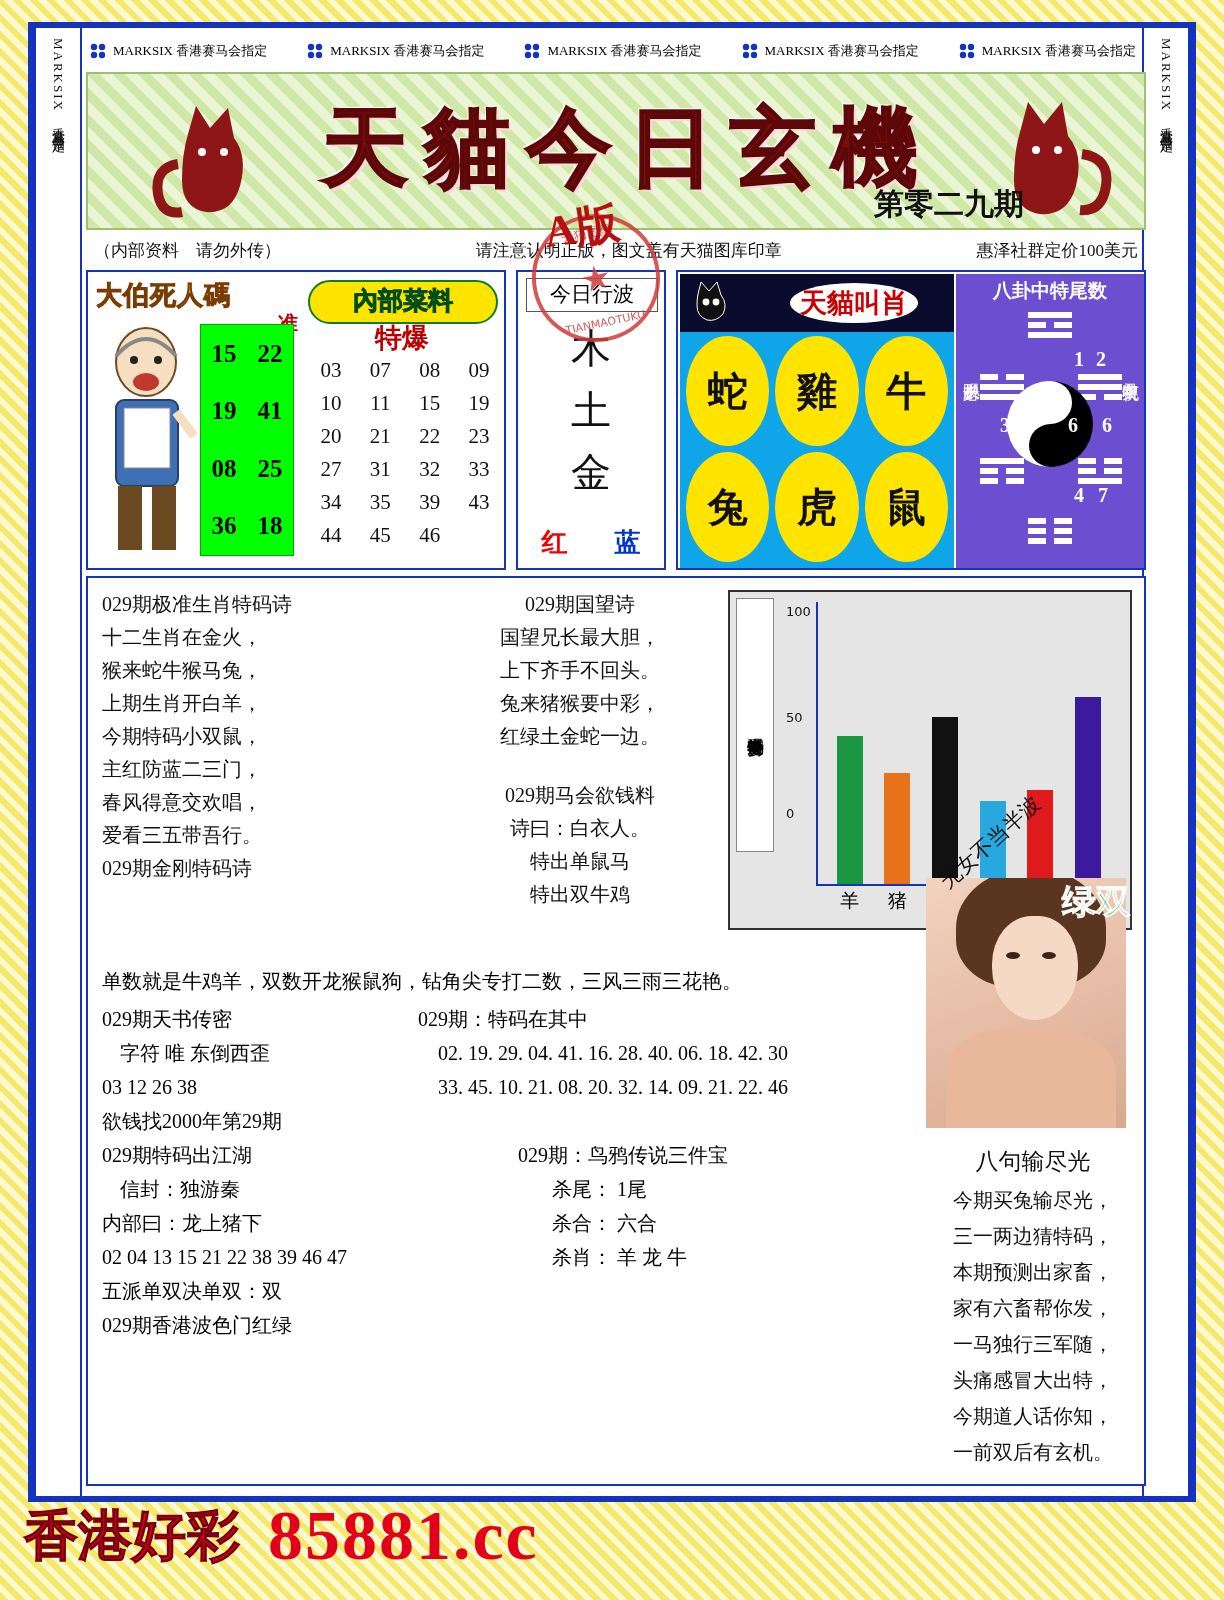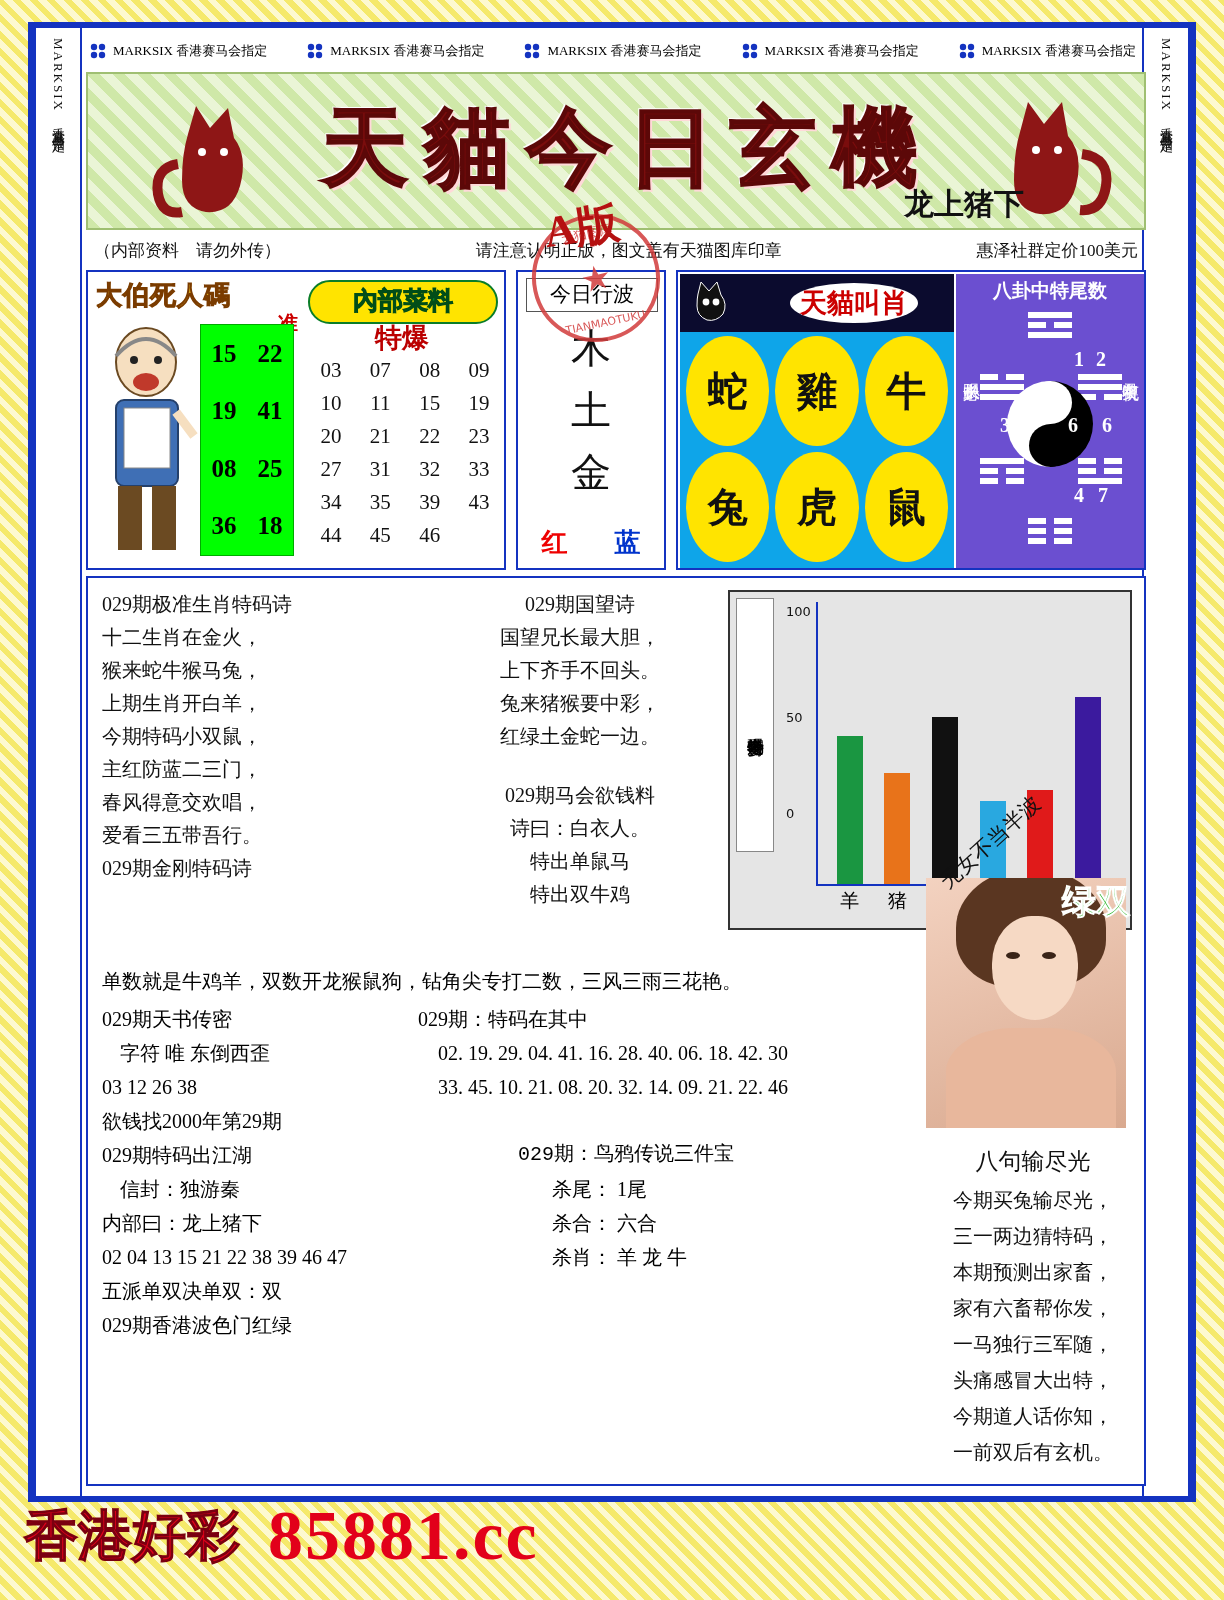--- a/index.html
+++ b/index.html
@@ -359,21 +359,21 @@
         </span>
         <span class="cat" style="right:20px;top:14px;">
           <svg width="150" height="140" viewBox="0 0 150 140">
             <path d="M46 44 L54 14 L70 36 L88 14 L94 48 Q110 66 102 98 Q94 128 66 126 Q40 122 40 92 Q40 64 46 44Z" fill="#8e1616"></path>
             <path d="M108 66 Q136 70 132 98 Q128 124 106 122" stroke="#8e1616" stroke-width="10" fill="none"></path>
             <circle cx="62" cy="62" r="4" fill="#fff"></circle>
               <circle cx="84" cy="62" r="4" fill="#fff"></circle>
           </svg>
         </span>
         <div class="banner-title">天貓今日玄機</div>
-        <div class="banner-issue">龙上猪下</div>
+        <div class="banner-issue">第零二九期</div>
       </div>
 
       <div class="stamp">
         <div class="t1">天猫图库</div>
         <div class="star">★</div>
         <div class="t2">TIANMAOTUKU</div>
       </div>
       <div class="stamp-a">A版</div>
 
       <div class="notice">
@@ -604,21 +604,21 @@
           <div>02  04  13  15  21  22  38  39  46  47</div>
           <div>五派单双决单双：双</div>
           <div>029期香港波色门红绿</div>
         </div>
 
         <div class="midcol">
           <div>029期：特码在其中</div>
           <div style="padding-left:20px;">02. 19. 29. 04. 41. 16. 28. 40. 06. 18. 42. 30</div>
           <div style="padding-left:20px;">33. 45. 10. 21. 08. 20. 32. 14. 09. 21. 22. 46</div>
           <div style="height:34px"></div>
-          <div style="padding-left:100px;font-family:Liberation Mono, monospace;">029期：鸟鸦传说三件宝</div>
+          <div style="padding-left:100px;">029期：鸟鸦传说三件宝</div>
           <div style="padding-left:134px;">杀尾：  1尾</div>
           <div style="padding-left:134px;">杀合：  六合</div>
           <div style="padding-left:134px;">杀肖：  羊  龙  牛</div>
         </div>
 
         <div class="photo">
           <div class="hair"></div>
           <div class="face"></div>
           <div class="eye" style="left:80px;"></div>
           <div class="eye" style="left:116px;"></div>

